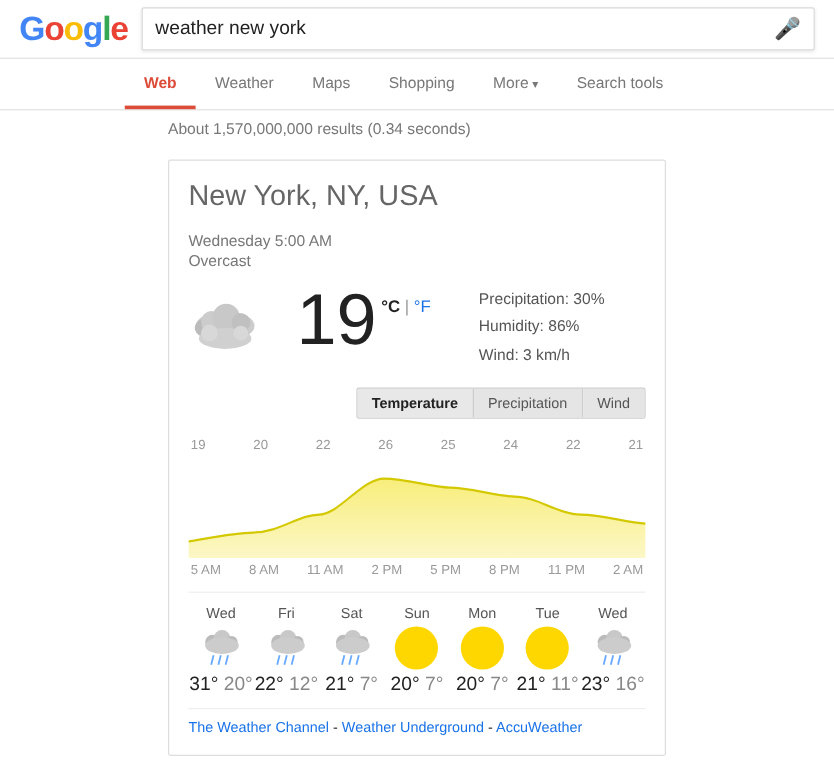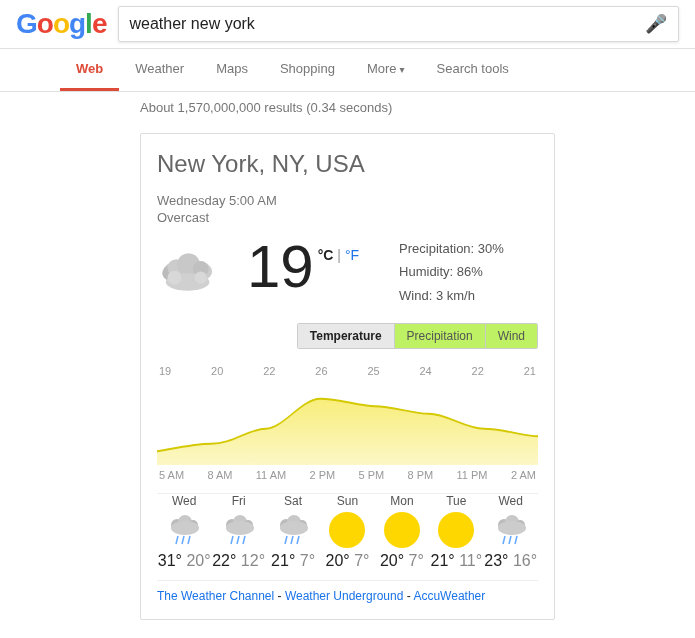--- a/index.html
+++ b/index.html
@@ -52,21 +52,21 @@
       color: #4285F4;
       font-size: 18px;
       cursor: pointer;
       margin-left: 8px;
     }
 
     
     .nav-tabs {
       display: flex;
       align-items: center;
-      padding: 0 60px;
+      padding: 0 104px;
       border-bottom: 1px solid #e0e0e0;
       gap: 0;
     }
     .nav-tab {
       padding: 12px 16px;
       font-size: 13px;
       color: #777;
       cursor: pointer;
       border-bottom: 3px solid transparent;
       white-space: nowrap;
@@ -164,21 +164,21 @@
       width: fit-content;
       border: 1px solid #ccc;
       border-radius: 2px;
       overflow: hidden;
       justify-content: center;
     }
     .chart-tab {
       padding: 5px 12px;
       font-size: 12px;
       cursor: pointer;
-      background: #bef264;
+      background: #e5e5e5;
       border-right: 1px solid #ccc;
       color: #555;
     }
     .chart-tab:last-child { border-right: none; }
     .chart-tab.active {
       background: #e8e8e8;
       color: #222;
       font-weight: bold;
     }
 
@@ -211,20 +211,21 @@
       font-size: 11px;
       color: #999;
       margin-top: 4px;
     }
 
     
     .daily-forecast {
       display: flex;
       border-top: 1px solid #eee;
       margin-top: 12px;
+      padding-top: 10px;
     }
     .day-item {
       flex: 1;
       text-align: center;
       font-size: 12px;
       color: #555;
     }
     .day-name {
       font-size: 12px;
       color: #555;

